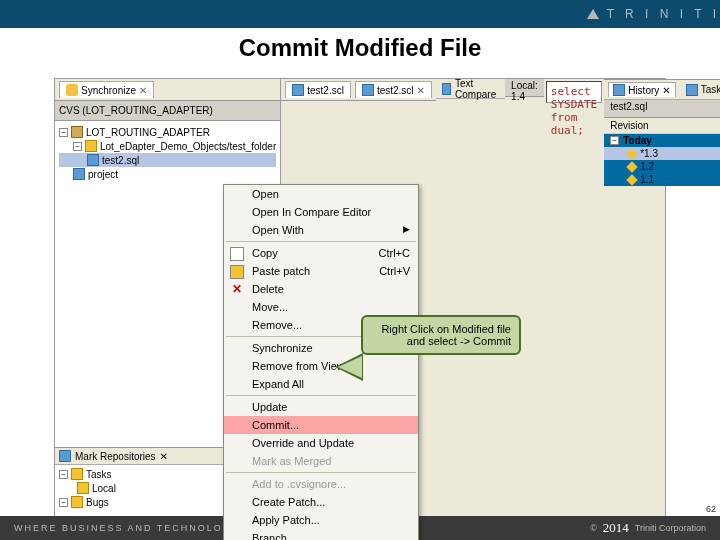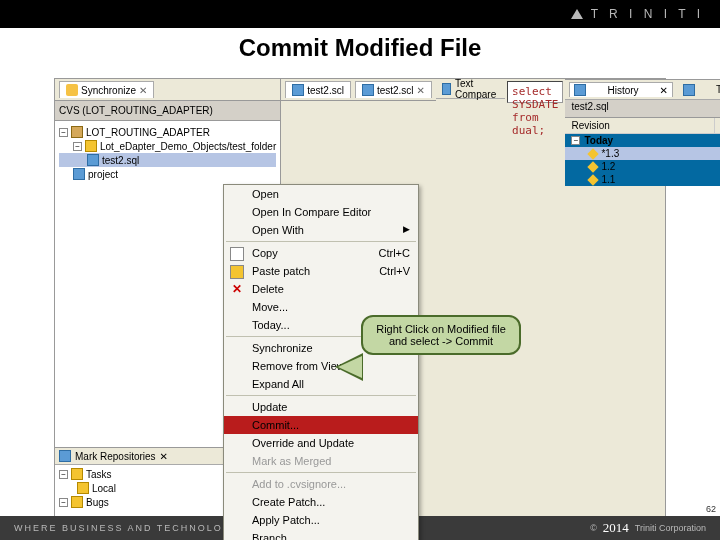--- a/index.html
+++ b/index.html
@@ -1,17 +1,17 @@
 <!DOCTYPE html>
 <html><head>
 <meta charset="utf-8">
 <style>
 *{margin:0;padding:0;box-sizing:border-box;font-family:Tahoma,Arial,sans-serif}
 body{width:720px;height:540px;background:#fff;position:relative;overflow:hidden}
-.header{height:28px;background:#000000;display:flex;justify-content:flex-end;align-items:center;padding-right:16px}
+.header{height:28px;background:#0c4a6e;display:flex;justify-content:flex-end;align-items:center;}
 .logo{color:#b8b8b8;font-size:12px;letter-spacing:4px;display:flex;align-items:center;gap:8px}
 .logo-icon{width:0;height:0;border-left:6px solid transparent;border-right:6px solid transparent;border-bottom:10px solid #b8b8b8}
 .title{text-align:center;font-size:24px;font-weight:bold;margin:6px 0 16px}
 .ide{border:1px solid #999;margin:2px 54px;height:450px;position:relative;background:#ece9d8}
 .ide-row{display:flex;height:100%}
 .left-pane{width:358px;border-right:1px solid #999;display:flex;flex-direction:column}
 .right-pane{flex:1;display:flex;flex-direction:row}
 .tabbar{height:22px;background:#ece9d8;display:flex;align-items:center;border-bottom:1px solid #999;padding:0 4px;gap:4px;font-size:10px}
 .tab{padding:2px 6px;background:#fff;border:1px solid #aaa;border-bottom:none;display:flex;align-items:center;gap:3px}
 .tab.active{background:#fff}
@@ -30,45 +30,45 @@
 .sq{width:9px;height:9px;border:1px solid #888;display:inline-flex;align-items:center;justify-content:center;font-size:8px;line-height:7px;background:#fff}
 .task-section{height:80px;border-top:1px solid #999;background:#fff;font-size:10px}
 .task-tab{background:#ece9d8;border-bottom:1px solid #aaa;padding:2px 4px;display:flex;gap:4px;align-items:center}
 .task-list{padding:2px 4px}
 .task-li{display:flex;align-items:center;gap:3px;padding:1px 0}
 .compare-bar{height:20px;background:#ece9d8;border-bottom:1px solid #aaa;font-size:10px;padding:2px 6px;display:flex;align-items:center;gap:4px}
 .local-bar{height:18px;background:#d4d0c8;border-bottom:1px solid #999;font-size:10px;padding:1px 6px}
 .editor{height:22px;background:#fff;border:1px inset #999;margin:2px;font-family:monospace;font-size:11px;padding:3px 4px;color:#a52a2a}
 .editor-area{flex:1;background:#ece9d8}
 .bottom-tabs{height:20px;background:#ece9d8;border-bottom:1px solid #aaa;display:flex;gap:6px;align-items:center;padding:0 4px;font-size:10px}
-.btab{display:flex;align-items:center;gap:21px;padding:1px 4px}
+.btab{display:flex;align-items:center;gap:3px;padding:1px 4px}
 .btab.active{background:#fff;border:1px solid #aaa;border-bottom:none}
 .history-body{background:#0369a1;font-size:10px}
 .hist-header{display:flex;border-bottom:1px solid #ccc;background:#ece9d8}
 .hist-col{padding:2px 6px;border-right:1px solid #ccc}
 .hist-col.rev{width:150px}
 .hist-col.tag{flex:1}
 .hist-row{padding:1px 6px;display:flex;align-items:center;gap:4px}
 .hist-row.indent{padding-left:24px}
 .hist-row.selected{background:#b6c5e4}
 .diamond{width:8px;height:8px;background:#f4c430;transform:rotate(45deg);display:inline-block}
 .footer{position:absolute;bottom:0;left:0;right:0;height:24px;background:#3a3a3a;color:#b8b8b8;font-size:9px;letter-spacing:2px;display:flex;align-items:center;padding:0 14px;justify-content:space-between}
 .footer-right{display:flex;align-items:center;gap:6px;letter-spacing:0}
 .pagenum{position:absolute;right:4px;bottom:26px;font-size:9px;color:#333}
 .context-menu{position:absolute;left:168px;top:105px;width:196px;background:#f4f3ee;border:1px solid #8a8a7b;box-shadow:2px 2px 4px rgba(0,0,0,0.3);font-size:11px;z-index:10}
 .cm-item{padding:3px 8px 3px 28px;position:relative;display:flex;justify-content:space-between}
-.cm-item.highlight{background:#b91c1c}
+.cm-item.highlight{background:#fca5a5}
 .cm-item.disabled{color:#999}
 .cm-sep{height:1px;background:#c0c0b0;margin:2px 2px}
 .cm-icon{position:absolute;left:6px;top:3px;width:14px;height:14px}
 .cm-icon.copy{background:#fff;border:1px solid #888}
 .cm-icon.paste{background:#f4c430;border:1px solid #888}
 .cm-icon.del{color:#c00;font-weight:bold;font-size:12px;text-align:center;line-height:12px}
 .cm-arrow{font-size:9px}
-.callout{position:absolute;left:306px;top:236px;width:160px;background:#c3d7a4;border:2px solid #4a6b2a;border-radius:12px;padding:6px 8px;font-size:11px;text-align:center;z-index:20}
+.callout{position:absolute;left:306px;top:236px;width:160px;background:#c3d7a4;border:2px solid #4a6b2a;border-radius:6px;padding:6px 8px;font-size:11px;text-align:right;z-index:20}
 .callout-tail{position:absolute;left:-28px;bottom:-28px;width:0;height:0;border-top:14px solid transparent;border-bottom:14px solid transparent;border-right:28px solid #4a6b2a}
 .callout-tail::after{content:"";position:absolute;left:3px;top:-11px;border-top:11px solid transparent;border-bottom:11px solid transparent;border-right:24px solid #c3d7a4}
 </style>
 </head>
 <body>
 
 <div class="header">
   <div class="logo">
     <span class="logo-icon"></span>
     <span>T R I N I T I</span>
@@ -144,20 +144,21 @@
       <div class="tab active">
             <span class="icon icon-file"></span>
             <span>test2.scl</span>
             <span class="x">✕</span>
           </div>
     </div>
     <div class="compare-bar">
       <span class="icon icon-file"></span>
       <span>Text Compare</span>
     </div>
+    <div class="local-bar">Local: 1.4</div>
     <div class="editor">select SYSDATE from dual;</div>
     <div class="editor-area"></div>
     <div style="border-top:1px solid #999">
       <div class="bottom-tabs">
         <div class="btab active">
               <span class="icon icon-file"></span>
               <span>History</span>
               <span class="x">✕</span>
             </div>
         <div class="btab">
@@ -219,21 +220,21 @@
         <span>Ctrl+V</span>
       </div>
    <div class="cm-item">
         <span class="cm-icon del">✕</span>
         <span>Delete</span>
       </div>
    <div class="cm-item">
         <span>Move...</span>
       </div>
    <div class="cm-item">
-        <span>Today...</span>
+        <span>Remove...</span>
         <span>F2</span>
       </div>
    <div class="cm-sep"></div>
    <div class="cm-item">
         <span>Synchronize</span>
       </div>
    <div class="cm-item">
         <span>Remove from View</span>
       </div>
    <div class="cm-item">

